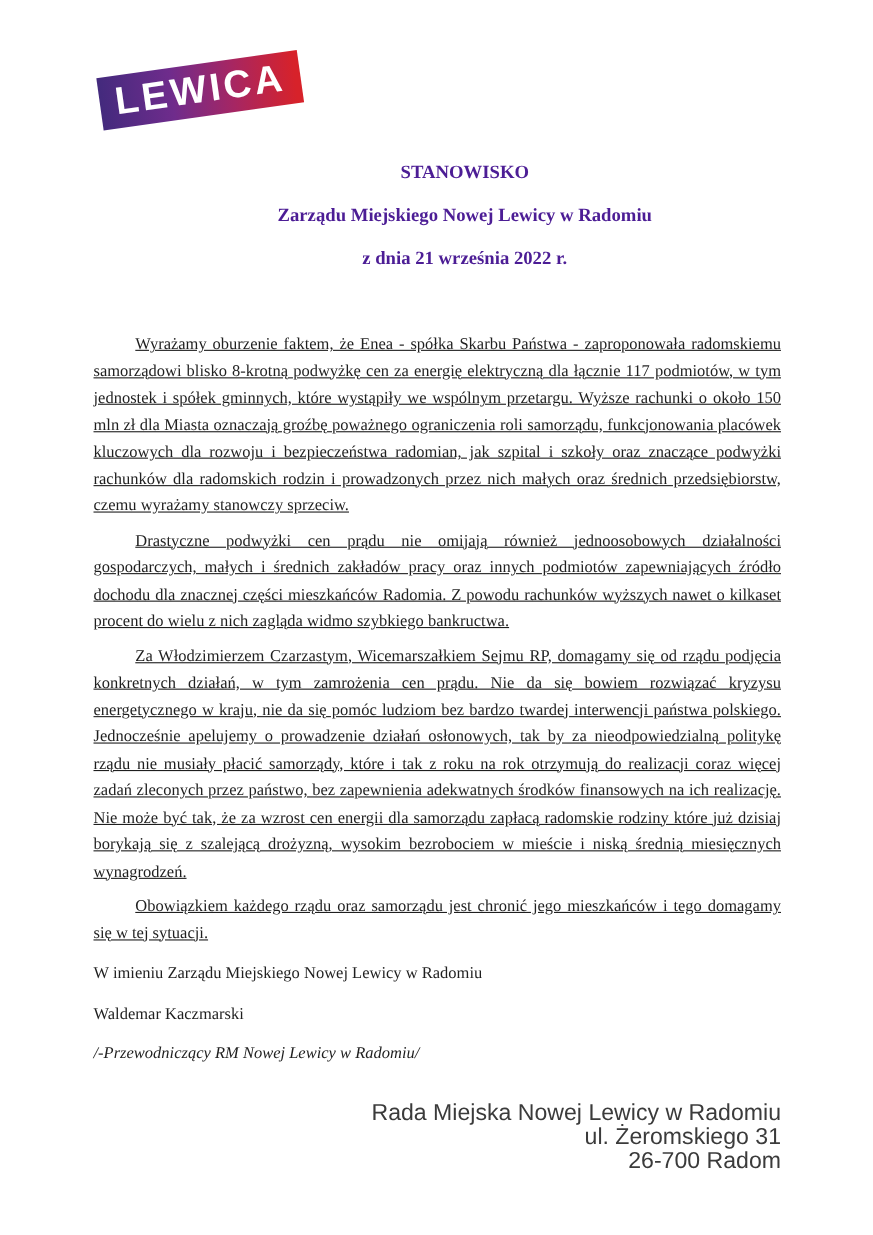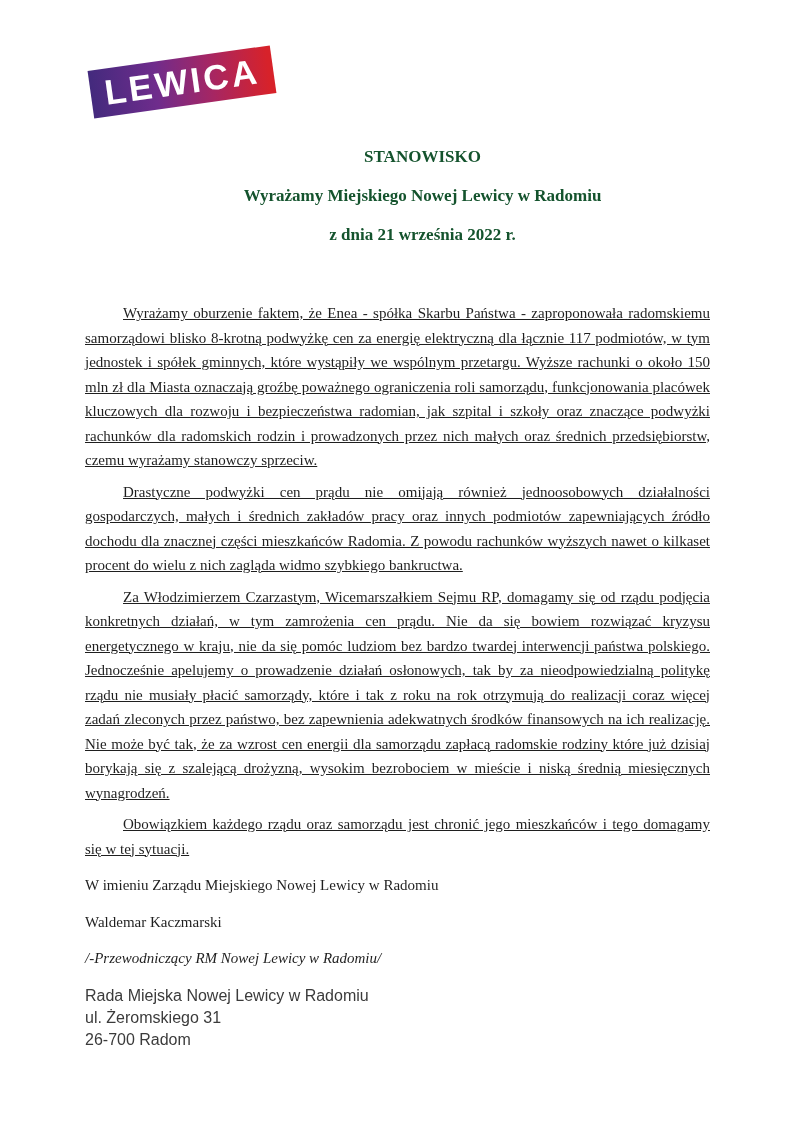--- a/index.html
+++ b/index.html
@@ -39,63 +39,63 @@
 
   
   .content { padding: 147px 84px 0 85px; }
 
   
   .title-block {
     margin-left: 50px;
     text-align: center;
     font-weight: bold;
     font-size: 17px;
-    color: #14532d;
+    color: #4c1d95;
   }
   .title-block p { line-height: 20px; margin-bottom: 19px; }
 
   
   .body-text { margin-top: 56px; text-decoration: underline; }
   .para {
     font-size: 15px;
     line-height: 24.5px;
     text-align: justify;
     text-indent: 38px;
     margin-bottom: 7px;
   }
 
   
   .signature { margin-top: 12px; }
   .sig-line { font-size: 15px; line-height: 24.5px; margin-bottom: 12px; }
   .sig-line.italic { font-style: italic; font-family: Liberation Serif, serif; }
 
   
   .footer {
-    margin-top: 14px;
-    text-align: left;
+    margin-top: 30px;
+    text-align: right;
     font-family: "Liberation Sans", "DejaVu Sans", sans-serif;
-    font-size: 16px;
+    font-size: 21px;
     line-height: 22px;
     color: #3b3b3b;
   }
 </style>
 </head>
 <body>
 
 <div class="page">
 
   <div class="logo">
     <span class="logo-text">LEWICA</span>
   </div>
 
   <div class="content">
 
     <div class="title-block">
       <p class="title-line">STANOWISKO</p>
-      <p class="title-line">Wyrażamy Miejskiego Nowej Lewicy w Radomiu</p>
+      <p class="title-line">Zarządu Miejskiego Nowej Lewicy w Radomiu</p>
       <p class="title-line">z dnia 21 września 2022 r.</p>
     </div>
 
     <div class="body-text">
       <p class="para">Wyrażamy oburzenie faktem, że Enea - spółka Skarbu Państwa - zaproponowała radomskiemu samorządowi blisko 8-krotną podwyżkę cen za energię elektryczną dla łącznie 117 podmiotów, w tym jednostek i spółek gminnych, które wystąpiły we wspólnym przetargu. Wyższe rachunki o około 150 mln zł dla Miasta oznaczają groźbę poważnego ograniczenia roli samorządu, funkcjonowania placówek kluczowych dla rozwoju i bezpieczeństwa radomian, jak szpital i szkoły oraz znaczące podwyżki rachunków dla radomskich rodzin i prowadzonych przez nich małych oraz średnich przedsiębiorstw, czemu wyrażamy stanowczy sprzeciw.</p>
       <p class="para">Drastyczne podwyżki cen prądu nie omijają również jednoosobowych działalności gospodarczych, małych i średnich zakładów pracy oraz innych podmiotów zapewniających źródło dochodu dla znacznej części mieszkańców Radomia. Z powodu rachunków wyższych nawet o kilkaset procent do wielu z nich zagląda widmo szybkiego bankructwa.</p>
       <p class="para">Za Włodzimierzem Czarzastym, Wicemarszałkiem Sejmu RP, domagamy się od rządu podjęcia konkretnych działań, w tym zamrożenia cen prądu. Nie da się bowiem rozwiązać kryzysu energetycznego w kraju, nie da się pomóc ludziom bez bardzo twardej interwencji państwa polskiego. Jednocześnie apelujemy o prowadzenie działań osłonowych, tak by za nieodpowiedzialną politykę rządu nie musiały płacić samorządy, które i tak z roku na rok otrzymują do realizacji coraz więcej zadań zleconych przez państwo, bez zapewnienia adekwatnych środków finansowych na ich realizację. Nie może być tak, że za wzrost cen energii dla samorządu zapłacą radomskie rodziny które już dzisiaj borykają się z szalejącą drożyzną, wysokim bezrobociem w mieście i niską średnią miesięcznych wynagrodzeń.</p>
       <p class="para">Obowiązkiem każdego rządu oraz samorządu jest chronić jego mieszkańców i tego domagamy się w tej sytuacji.</p>
     </div>
 

